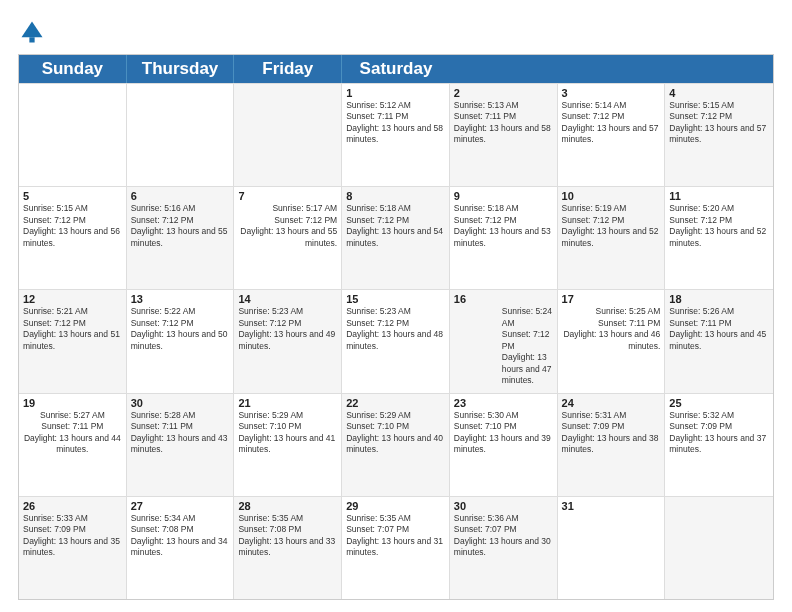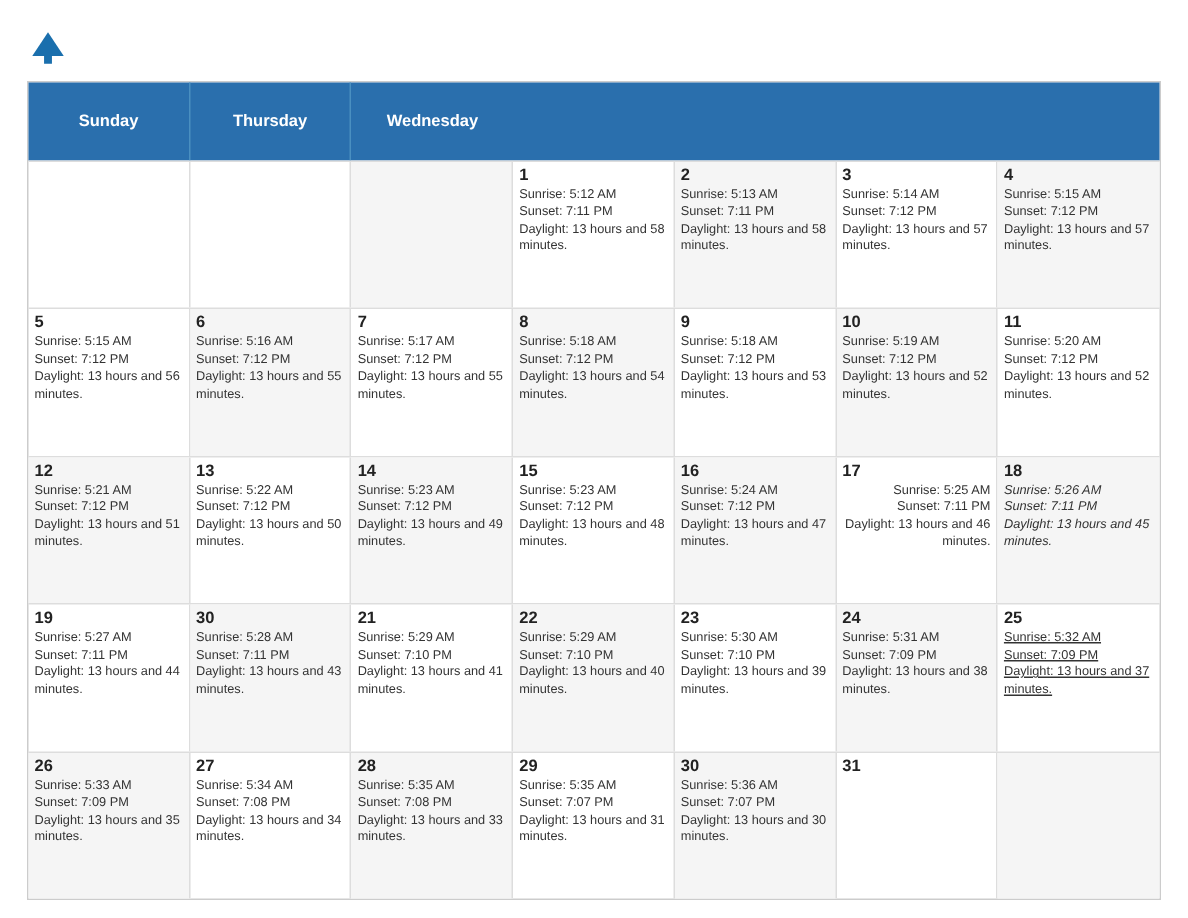--- a/index.html
+++ b/index.html
@@ -58,24 +58,24 @@
       flex-direction: column;
       border: 1px solid #ccc;
     }
     .cal-header {
       display: grid;
       grid-template-columns: repeat(7, 1fr);
       background: #2a6fad;
     }
     .cal-header-cell {
       color: #fff;
-      font-size: 11px;
+      font-size: 17px;
       font-weight: bold;
       text-align: center;
-      padding: 20px 2px;
+      padding: 4px 2px;
       border-right: 1px solid #4a8fc0;
     }
     .cal-header-cell:last-child { border-right: none; }
     .cal-body {
       flex: 1;
       display: flex;
       flex-direction: column;
     }
     .cal-row {
       display: grid;
@@ -127,21 +127,22 @@
     <div class="title-block">
       <div class="month-title"></div>
       <div class="location"></div>
     </div>
   </div>
 
   <div class="calendar">
     <div class="cal-header">
     <div class="cal-header-cell">Sunday</div>
         <div class="cal-header-cell">Thursday</div>
-        <div class="cal-header-cell">Wednesday</div>
+        <div class="cal-header-cell">Friday</div>
+        <div class="cal-header-cell">Saturday</div>
       </div>
     <div class="cal-body">
     <div class="cal-row">
           <div class="cal-cell"></div>
           <div class="cal-cell"></div>
           <div class="cal-cell alt-bg"></div>
           <div class="cal-cell">
             <div class="day-num">1</div>
             <div class="day-detail" style="white-space: pre-line;">Sunrise: 5:12 AM
 Sunset: 7:11 PM
@@ -174,21 +175,21 @@
 Daylight: 13 hours and 56 minutes.</div>
           </div>
           <div class="cal-cell alt-bg">
             <div class="day-num">6</div>
             <div class="day-detail" style="white-space: pre-line;">Sunrise: 5:16 AM
 Sunset: 7:12 PM
 Daylight: 13 hours and 55 minutes.</div>
           </div>
           <div class="cal-cell">
             <div class="day-num">7</div>
-            <div class="day-detail" style="white-space: pre-line;">Sunrise: 5:17 AM
+            <div class="day-detail" style="white-space: pre-line; text-align: right;">Sunrise: 5:17 AM
 Sunset: 7:12 PM
 Daylight: 13 hours and 55 minutes.</div>
           </div>
           <div class="cal-cell alt-bg">
             <div class="day-num">8</div>
             <div class="day-detail" style="white-space: pre-line;">Sunrise: 5:18 AM
 Sunset: 7:12 PM
 Daylight: 13 hours and 54 minutes.</div>
           </div>
           <div class="cal-cell">
@@ -230,41 +231,41 @@
 Daylight: 13 hours and 49 minutes.</div>
           </div>
           <div class="cal-cell">
             <div class="day-num">15</div>
             <div class="day-detail" style="white-space: pre-line;">Sunrise: 5:23 AM
 Sunset: 7:12 PM
 Daylight: 13 hours and 48 minutes.</div>
           </div>
           <div class="cal-cell alt-bg">
             <div class="day-num">16</div>
-            <div class="day-detail" style="white-space: pre-line;">Sunrise: 5:24 AM
+            <div class="day-detail" style="white-space: pre-line; margin-left: 48px;">Sunrise: 5:24 AM
 Sunset: 7:12 PM
 Daylight: 13 hours and 47 minutes.</div>
           </div>
           <div class="cal-cell">
             <div class="day-num">17</div>
             <div class="day-detail" style="white-space: pre-line; text-align: right;">Sunrise: 5:25 AM
 Sunset: 7:11 PM
 Daylight: 13 hours and 46 minutes.</div>
           </div>
           <div class="cal-cell alt-bg">
             <div class="day-num">18</div>
-            <div class="day-detail" style="white-space: pre-line; font-style: italic;">Sunrise: 5:26 AM
+            <div class="day-detail" style="white-space: pre-line;">Sunrise: 5:26 AM
 Sunset: 7:11 PM
 Daylight: 13 hours and 45 minutes.</div>
           </div>
         </div>
         <div class="cal-row">
           <div class="cal-cell">
             <div class="day-num">19</div>
-            <div class="day-detail" style="white-space: pre-line;">Sunrise: 5:27 AM
+            <div class="day-detail" style="white-space: pre-line; text-align: center;">Sunrise: 5:27 AM
 Sunset: 7:11 PM
 Daylight: 13 hours and 44 minutes.</div>
           </div>
           <div class="cal-cell alt-bg">
             <div class="day-num">30</div>
             <div class="day-detail" style="white-space: pre-line;">Sunrise: 5:28 AM
 Sunset: 7:11 PM
 Daylight: 13 hours and 43 minutes.</div>
           </div>
           <div class="cal-cell">
@@ -286,21 +287,21 @@
 Daylight: 13 hours and 39 minutes.</div>
           </div>
           <div class="cal-cell alt-bg">
             <div class="day-num">24</div>
             <div class="day-detail" style="white-space: pre-line;">Sunrise: 5:31 AM
 Sunset: 7:09 PM
 Daylight: 13 hours and 38 minutes.</div>
           </div>
           <div class="cal-cell">
             <div class="day-num">25</div>
-            <div class="day-detail" style="white-space: pre-line; text-decoration: underline;">Sunrise: 5:32 AM
+            <div class="day-detail" style="white-space: pre-line;">Sunrise: 5:32 AM
 Sunset: 7:09 PM
 Daylight: 13 hours and 37 minutes.</div>
           </div>
         </div>
         <div class="cal-row">
           <div class="cal-cell alt-bg">
             <div class="day-num">26</div>
             <div class="day-detail" style="white-space: pre-line;">Sunrise: 5:33 AM
 Sunset: 7:09 PM
 Daylight: 13 hours and 35 minutes.</div>

